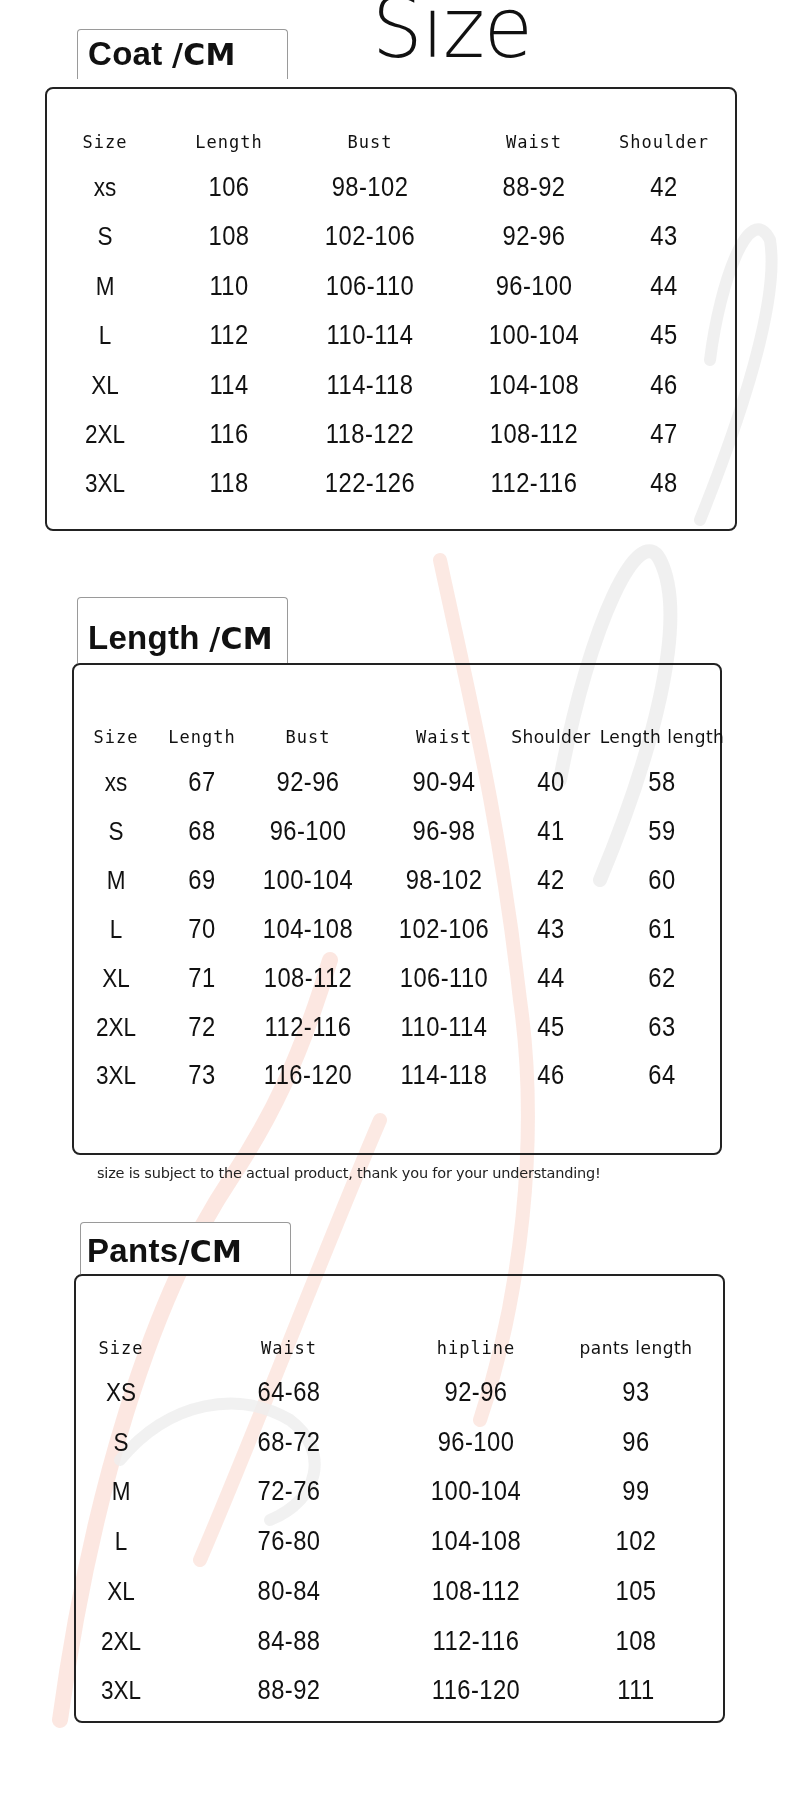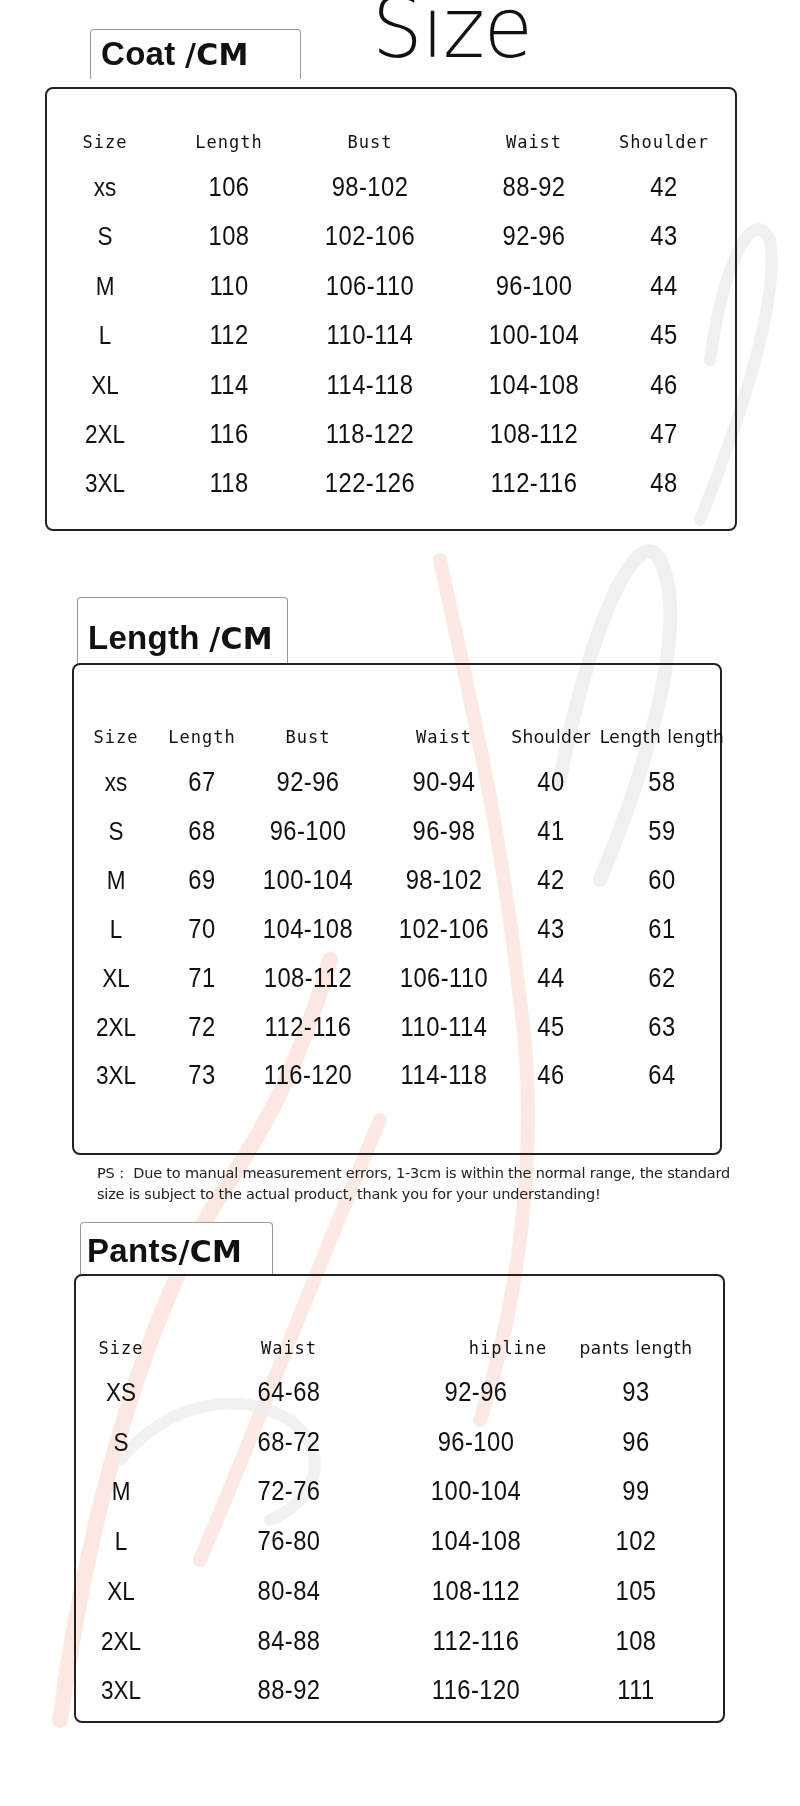--- a/index.html
+++ b/index.html
@@ -26,21 +26,21 @@
     <path d="M200 1560 C 260 1420, 320 1260, 380 1120" stroke="#fbe3dc" stroke-width="14" opacity="0.8"></path>
     <path d="M440 560 C 470 700, 500 820, 520 1000 C 540 1140, 520 1300, 480 1420" stroke="#fbe3dc" stroke-width="14" opacity="0.8"></path>
     <path d="M560 780 C 590 620, 640 520, 660 560 C 690 620, 650 760, 600 880" stroke="#eeeeee" stroke-width="14" opacity="0.9"></path>
     <path d="M700 520 C 740 420, 780 300, 770 240 C 750 200, 720 280, 710 360" stroke="#eeeeee" stroke-width="12" opacity="0.9"></path>
     <path d="M120 1460 C 170 1400, 240 1390, 290 1420 C 330 1450, 320 1500, 270 1520" stroke="#eeeeee" stroke-width="12" opacity="0.8"></path>
   </g>
 </svg>
 
 <div class="title">Size</div>
 
-<div class="label-box" style="left:90px; top:29px; width:211px; height:50px;">
+<div class="label-box" style="left:77px; top:29px; width:211px; height:50px;">
   <span class="label-text"><span>Coat </span><span class="unit">/CM</span></span>
 </div>
 <div class="table-box" style="left:45px; top:87px; width:692px; height:444px;"></div>
 <div id="coat-cells">
     <div class="cell hdr" style="left: 105px; top: 142px;">Size</div>
     <div class="cell hdr" style="left: 229px; top: 142px;">Length</div>
     <div class="cell hdr" style="left: 370px; top: 142px;">Bust</div>
     <div class="cell hdr" style="left: 534px; top: 142px;">Waist</div>
     <div class="cell hdr" style="left: 664px; top: 142px;">Shoulder</div>
     <div class="cell sizecol" style="left: 105px; top: 187px;">xs</div>
@@ -129,32 +129,31 @@
     <div class="cell val" style="left: 662px; top: 1026.5px;">63</div>
     <div class="cell sizecol" style="left: 116px; top: 1075.4px;">3XL</div>
     <div class="cell val" style="left: 202px; top: 1075.4px;">73</div>
     <div class="cell val" style="left: 308px; top: 1075.4px;">116-120</div>
     <div class="cell val" style="left: 444px; top: 1075.4px;">114-118</div>
     <div class="cell val" style="left: 551px; top: 1075.4px;">46</div>
     <div class="cell val" style="left: 662px; top: 1075.4px;">64</div>
   </div>
 
 <div class="ps">
-  <div>PS： Due to manual measurement errors, 1-3cm is within the normal range, the standard</div>
   <div>size is subject to the actual product, thank you for your understanding!</div>
 </div>
 
-<div class="label-box" style="left:80px; top:1222px; width:193px; height:52px;">
+<div class="label-box" style="left:80px; top:1222px; width:211px; height:52px;">
   <span class="label-text" style="left:6px; bottom:4px;"><span>Pants</span><span class="unit">/CM</span></span>
 </div>
 <div class="table-box" style="left:74px; top:1274px; width:651px; height:449px;"></div>
 <div id="pants-cells">
     <div class="cell hdr" style="left: 121px; top: 1348px;">Size</div>
     <div class="cell hdr" style="left: 289px; top: 1348px;">Waist</div>
-    <div class="cell hdr" style="left: 476px; top: 1348px; margin-left: 32px;">hipline</div>
+    <div class="cell hdr" style="left: 476px; top: 1348px;">hipline</div>
     <div class="cell hdr-prop" style="left: 636px; top: 1348px;">pants length</div>
     <div class="cell sizecol" style="left: 121px; top: 1392px;">XS</div>
     <div class="cell val" style="left: 289px; top: 1392px;">64-68</div>
     <div class="cell val" style="left: 476px; top: 1392px;">92-96</div>
     <div class="cell val" style="left: 636px; top: 1392px;">93</div>
     <div class="cell sizecol" style="left: 121px; top: 1441.7px;">S</div>
     <div class="cell val" style="left: 289px; top: 1441.7px;">68-72</div>
     <div class="cell val" style="left: 476px; top: 1441.7px;">96-100</div>
     <div class="cell val" style="left: 636px; top: 1441.7px;">96</div>
     <div class="cell sizecol" style="left: 121px; top: 1491.4px;">M</div>

